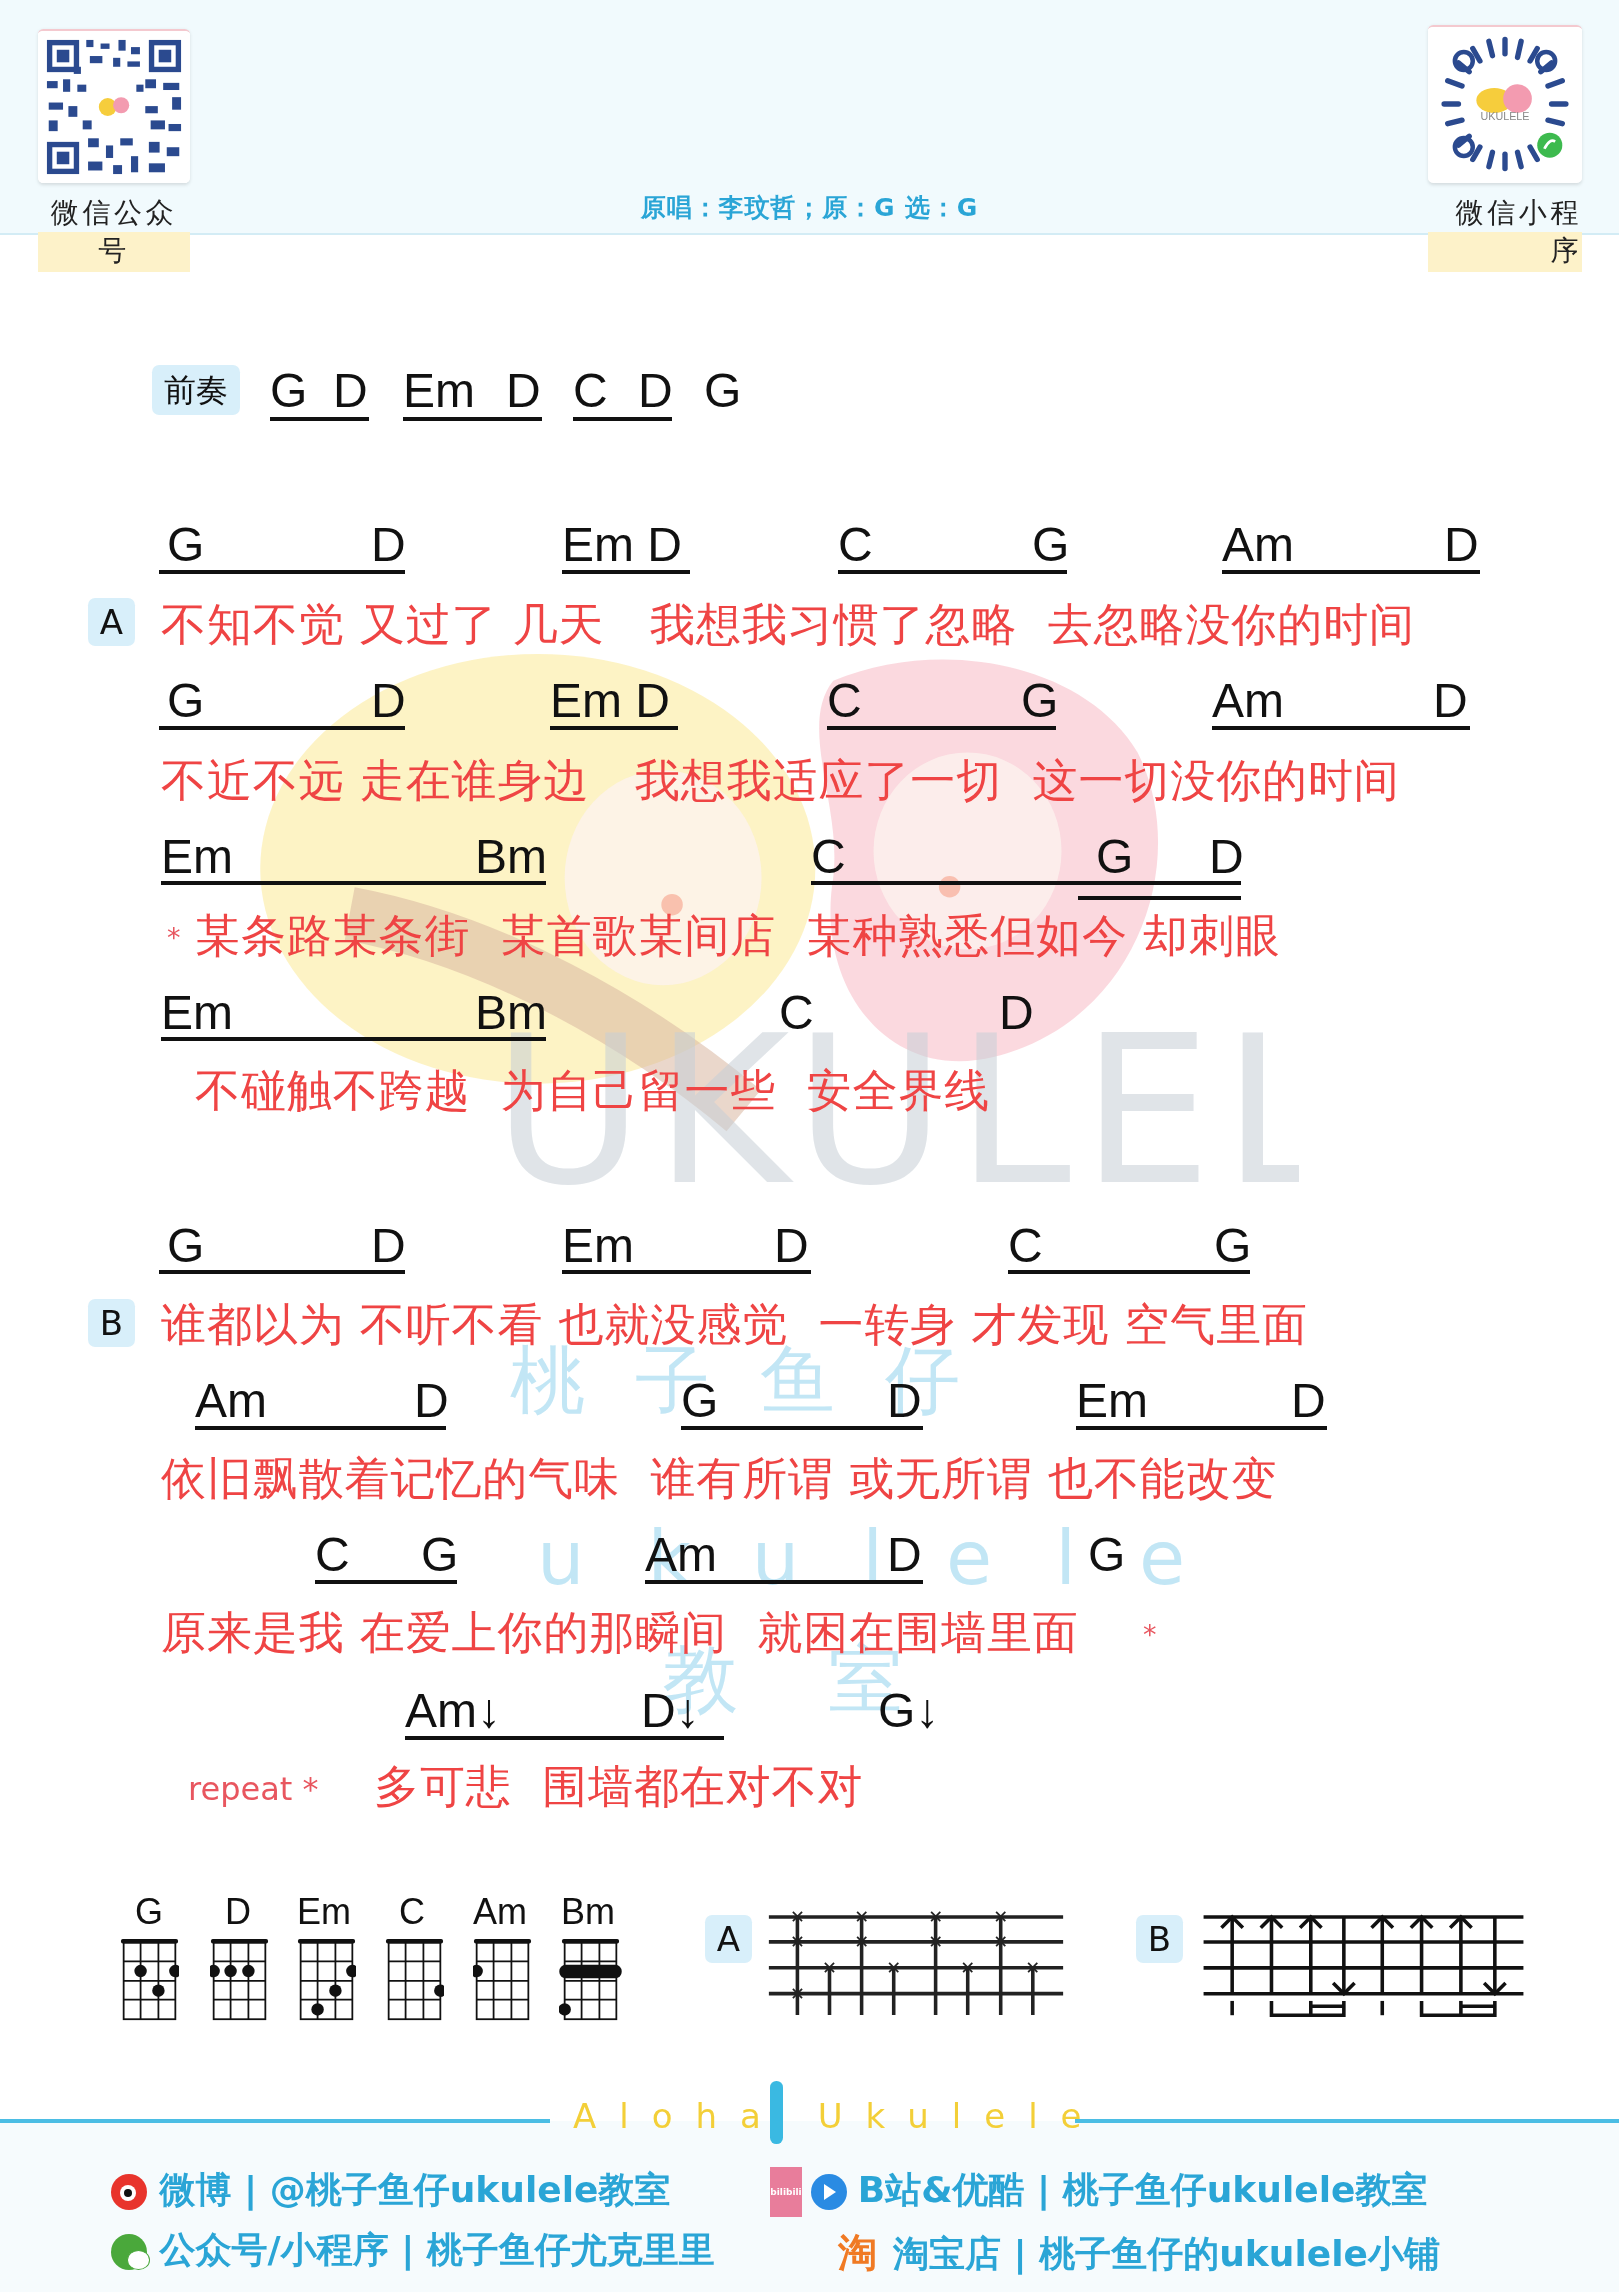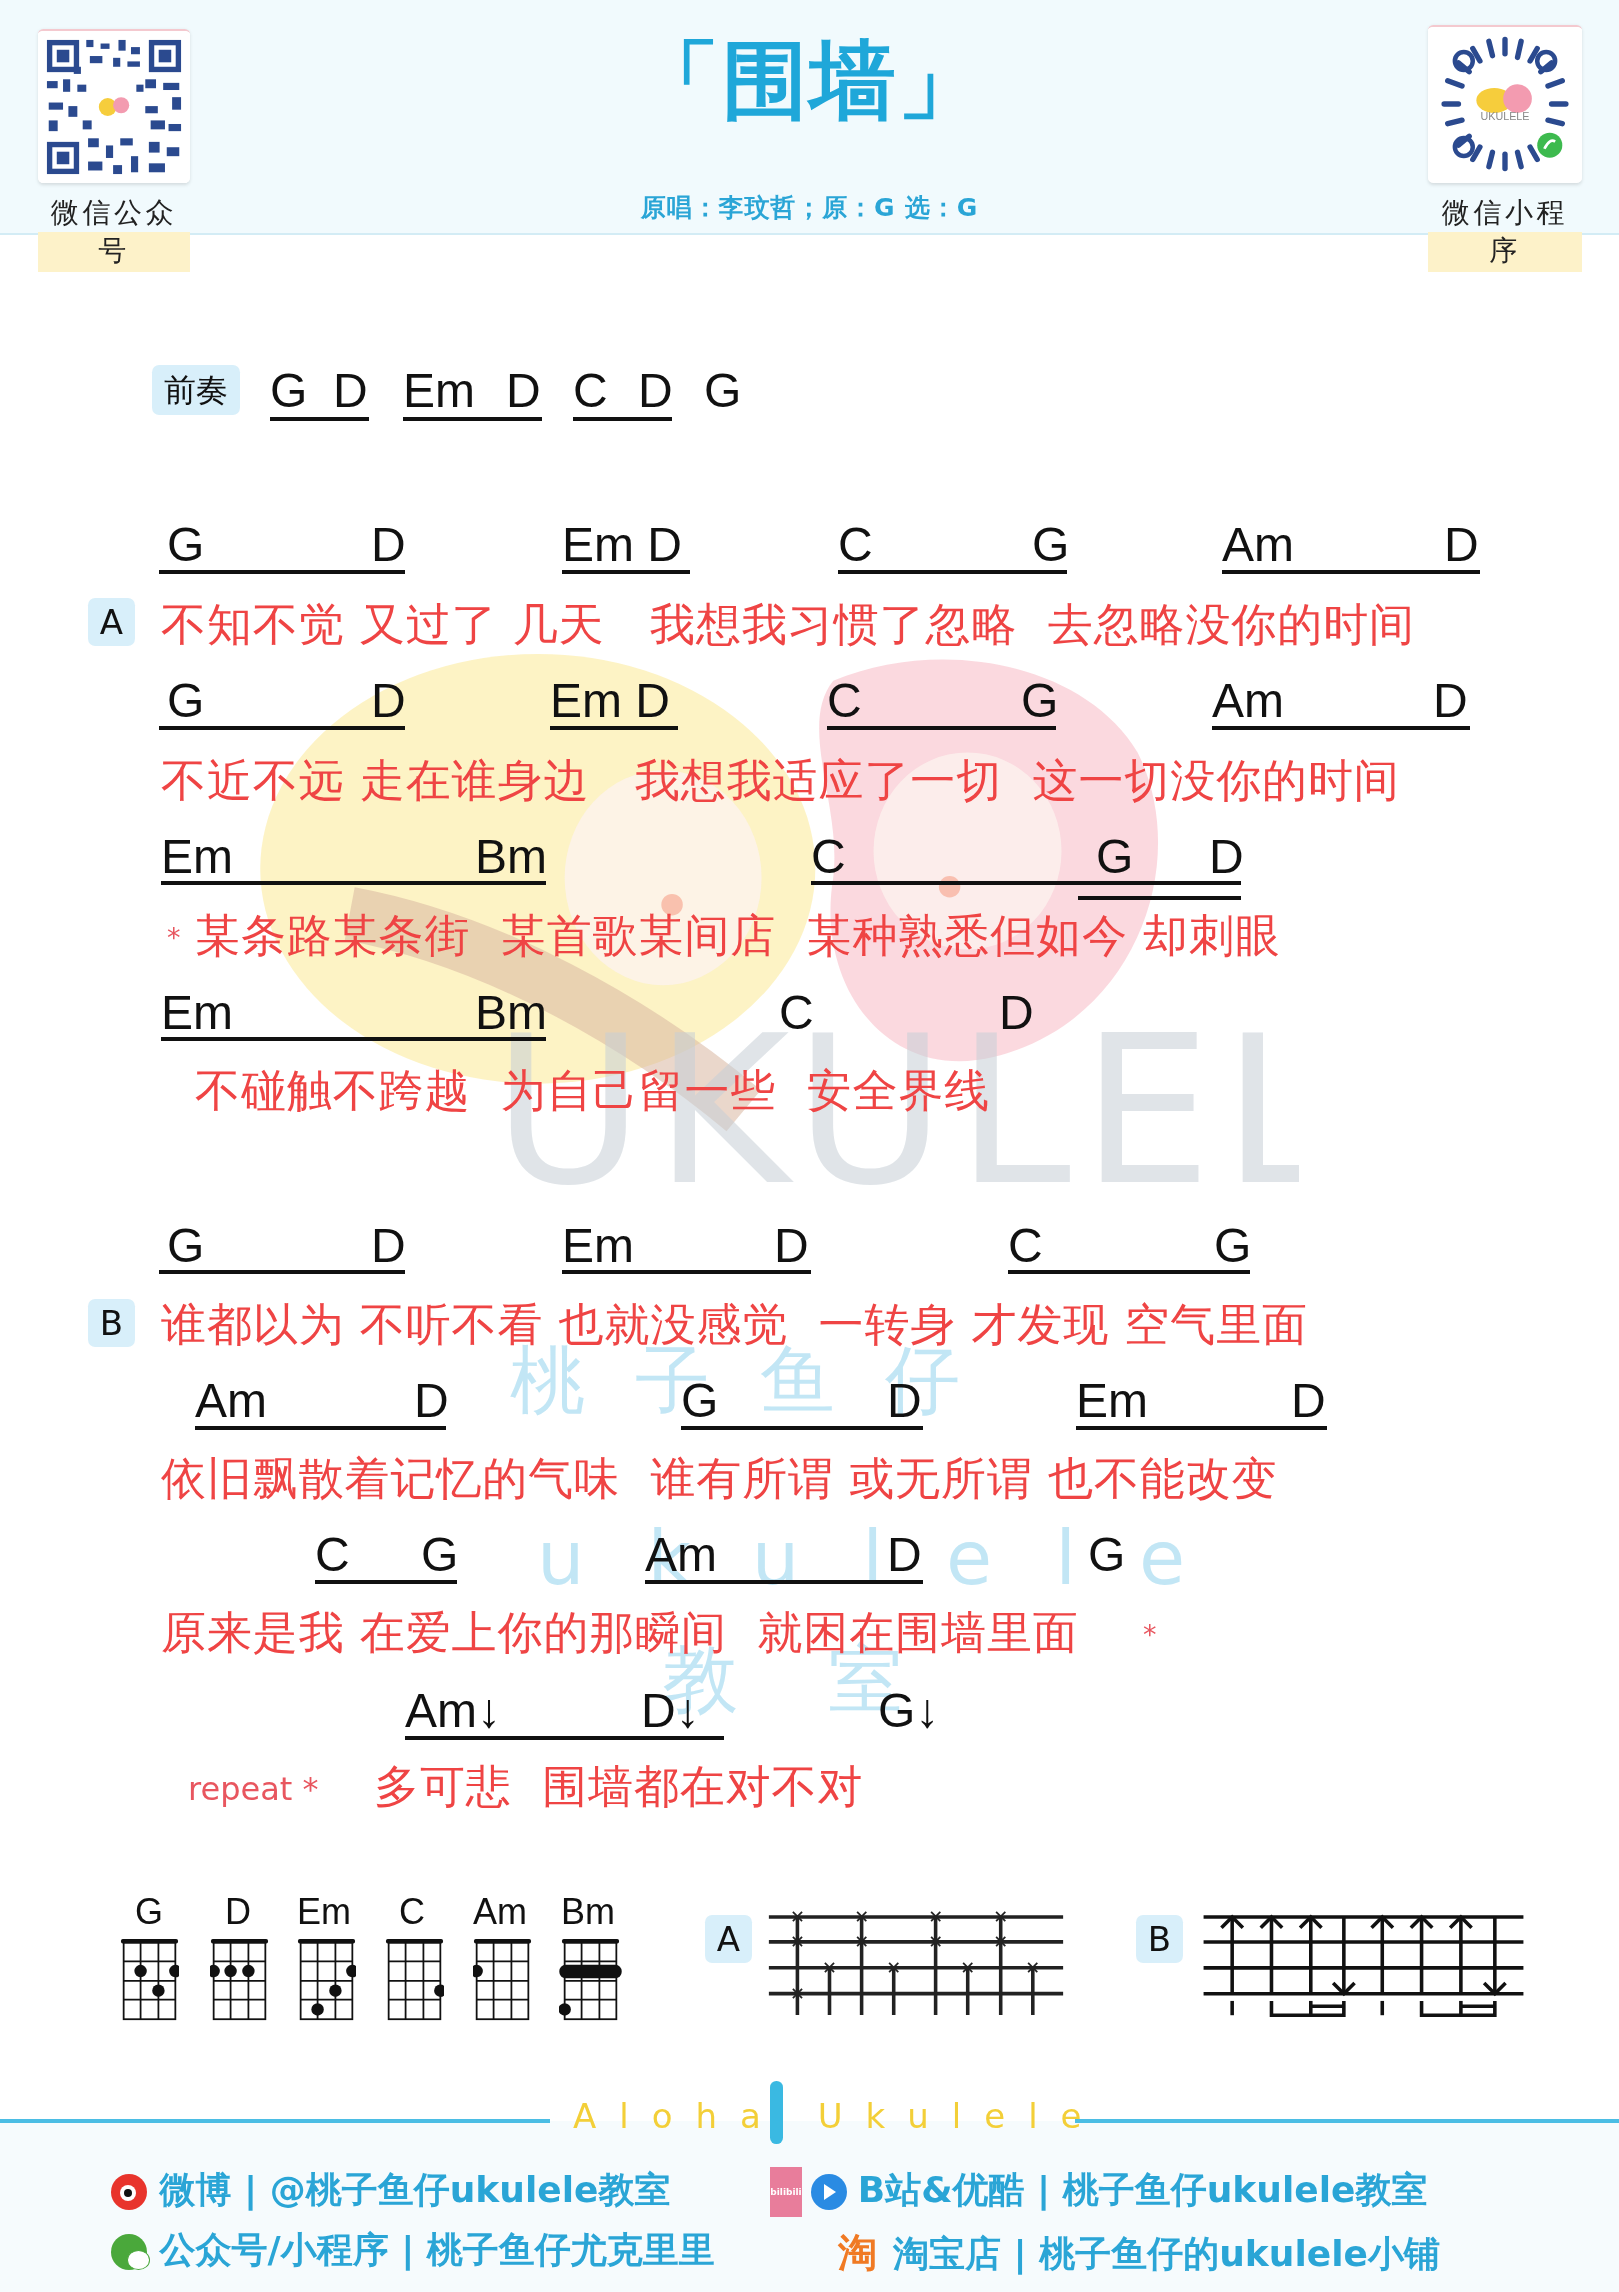--- a/index.html
+++ b/index.html
@@ -5,21 +5,21 @@
   * { box-sizing: border-box; margin: 0; padding: 0; }
   html, body { width: 1619px; height: 2293px; background: #ffffff; overflow: hidden; }
   body { position: relative; font-family: "DejaVu Sans", "Liberation Sans", sans-serif; color: #111; }
 
   .header { position: absolute; left: 0; top: 0; width: 1619px; height: 235px; background: #f1fafd; border-bottom: 2.7px solid #d3ecf5; }
   .qr-card { position: absolute; top: 29px; width: 152px; height: 154px; background: #fff; border-radius: 5.4px; box-shadow: 0 1.8px 3.6px rgba(0,0,0,0.12); border-top: 2.7px solid #f4c9cf; overflow: hidden; }
   .qr-left { left: 38px; }
   .qr-right { left: 1428px; top: 25px; width: 154px; height: 158px; }
   .qr-caption { position: absolute; top: 192px; font-size: 28px; color: #222; letter-spacing: 3.6px; text-align: center; width: 152px; padding: 1.8px 0; background: linear-gradient(to top, #fdf2c9 0%, #fdf2c9 50%, transparent 50%); }
   .cap-left { left: 38px; }
-  .cap-right { left: 1428px; width: 154px; }
+  .cap-right { left: 1428px; width: 154px; text-align: right; }
 
   .title { position: absolute; left: 0; width: 1619px; top: 23px; text-align: center; font-size: 86px; color: #1fa7d9; font-weight: bold; letter-spacing: 1.8px; }
   .credits { position: absolute; left: 0; width: 1619px; text-align: center; font-size: 25px; color: #2aa5d6; font-weight: bold; letter-spacing: 0.9px; }
   .credits.l1 { top: 143px; }
   .credits.l2 { top: 191px; }
 
   .bg-art { position: absolute; left: 260px; top: 645px; width: 1039px; height: 573px; pointer-events: none; }
   .wm-text { position: absolute; color: #a9dcf1; font-size: 75px; letter-spacing: 50px; opacity: 0.7; }
 
   .badge { position: absolute; background: #d8effa; border-radius: 7.2px; font-size: 34px; color: #111; text-align: center; }
@@ -89,21 +89,20 @@
           <rect x="50" y="100" width="10" height="10"></rect>
           <rect x="110" y="60" width="8" height="8"></rect>
       </g>
       <rect x="62" y="62" width="46" height="46" rx="6" fill="#fff"></rect>
       <circle cx="78" cy="85" r="10" fill="#f6cd3c"></circle>
         <circle cx="93" cy="83" r="9" fill="#f39bb0"></circle>
     </svg>
   </div>
   <div class="qr-caption cap-left">微信公众号</div>
 
-  <div class="title">「围墙」</div>
   <div class="credits l2">原唱：李玟哲；原：G  选：G</div>
 
   <div class="qr-card qr-right">
     <svg width="154" height="154" viewBox="0 0 172 172">
       <rect width="172" height="172" fill="#fff"></rect>
       <g stroke="#2b4a8f" stroke-width="6" stroke-linecap="round">
         <line x1="86" y1="14" x2="86" y2="30"></line>
           <line x1="104" y1="16" x2="100" y2="34"></line>
           <line x1="68" y1="16" x2="72" y2="32"></line>
         <line x1="122" y1="24" x2="114" y2="38"></line>

